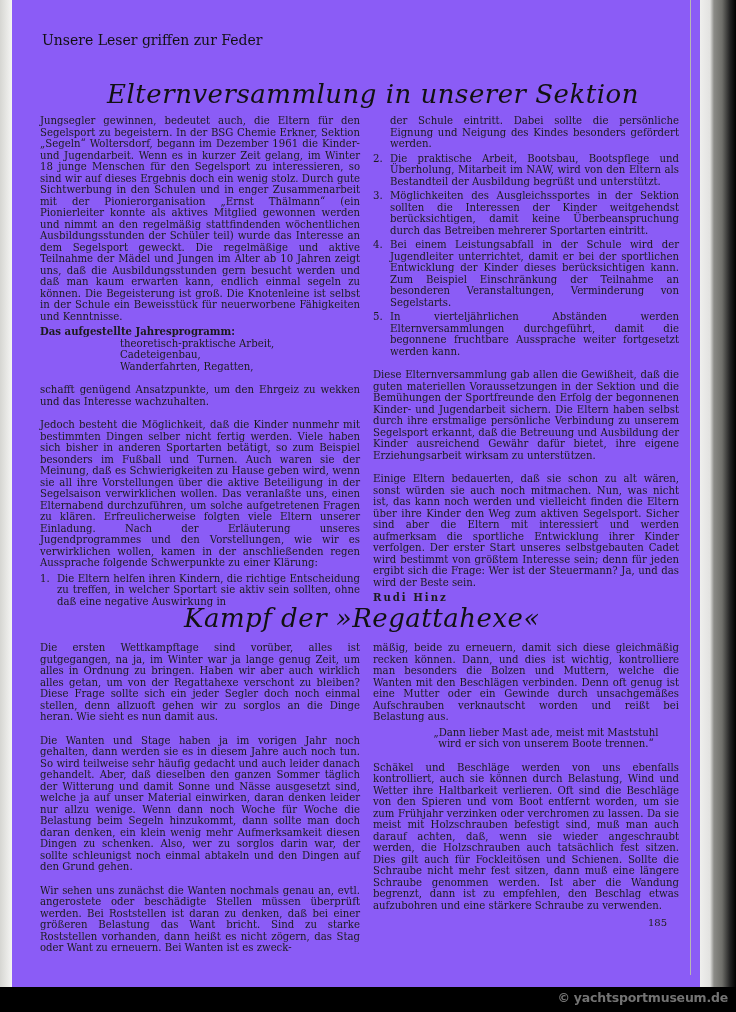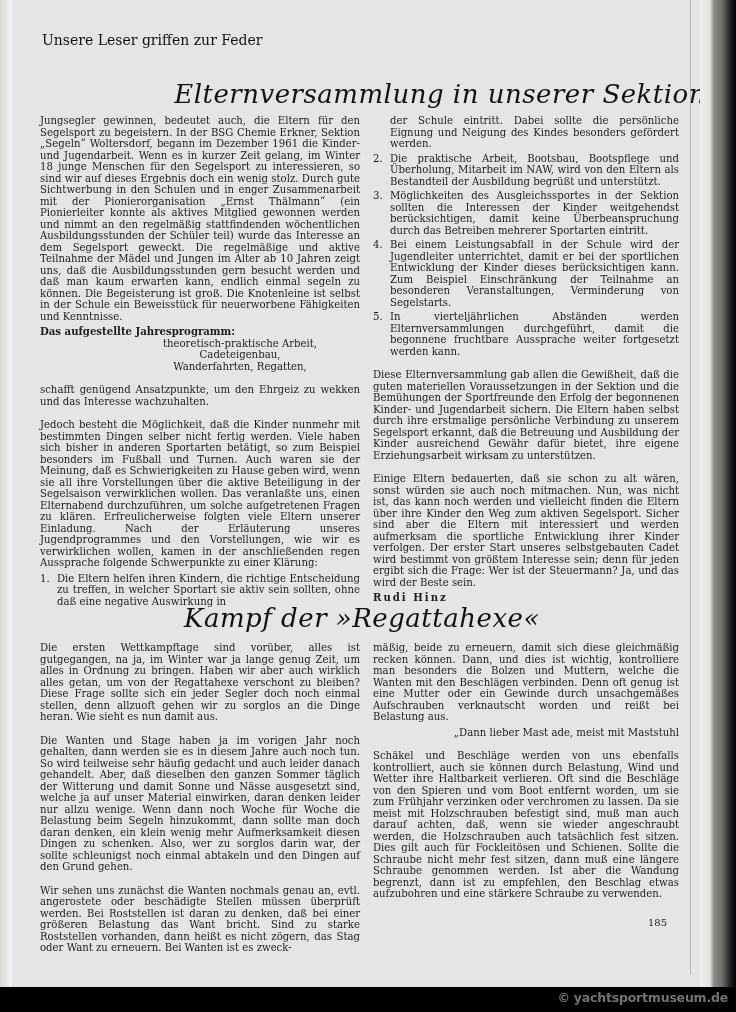--- a/index.html
+++ b/index.html
@@ -4,21 +4,21 @@
 <style>
   html, body { margin:0; padding:0; }
   body {
     width:736px; height:1012px; position:relative; overflow:hidden;
     background:#000;
     font-family:"DejaVu Serif", serif;
     color:#1a1a1a;
   }
   .page {
     position:absolute; left:0; top:0; width:706px; height:987px;
-    background:#e5e5e5;
+    background:#8b5cf6;
   }
   .page-edge-left {
     position:absolute; left:0; top:0; width:12px; height:987px;
     background:linear-gradient(to right,#d6d6d2,#f5f5f3);
   }
   .binding-shadow {
     position:absolute; left:700px; top:0; width:36px; height:990px;
     background:linear-gradient(to right,#efefed 0,#e2e2e0 10px,#8a8a86 14px,#6f6f6a 22px,#222 30px,#000 36px);
   }
   .binding-line {
@@ -30,43 +30,43 @@
   .watermark {
     position:absolute; right:8px; top:990px;
     font-family:"DejaVu Sans", sans-serif; font-weight:bold; font-size:12.5px;
     color:#737373; letter-spacing:-0.2px;
   }
   .kicker {
     position:absolute; left:42px; top:32px;
     font-size:14px; color:#111;
   }
   .headline {
-    position:absolute; left:0; width:706px; text-align:right;
+    position:absolute; left:0; width:706px; text-align:center;
     font-family:"DejaVu Serif", serif; font-style:italic; font-weight:normal;
     color:#111; letter-spacing:0.5px;
   }
   .headline-1 { top:62px; font-size:26px; padding-left:40px; box-sizing:border-box; }
   .headline-2 { top:586px; font-size:26px; left:60px; width:520px; text-align:left; padding-left:124px; box-sizing:border-box; }
   .col {
     position:absolute; font-size:10.15px; line-height:11.5px; text-align:justify;
     color:#1c1c1c;
   }
   .col p { margin:12px 0 4px 0; }
   .col1 { left:40px; top:103px; width:320px; }
   .col2 { left:373px; top:103px; width:306px; }
   .col3 { left:40px; top:630px; width:320px; }
   .col4 { left:373px; top:630px; width:306px; }
   .subhead { font-weight:bold; margin:2px 0 0 0 !important; }
   .program { margin:0 0 4px 0; padding-left:80px; }
-  .program div { text-align:center; }
+  .program div { text-align:left; }
   ol.nums { margin:0 0 4px 0; padding:0; list-style:none; }
   ol.nums li { position:relative; padding-left:17px; margin-bottom:3px; }
   ol.nums li .n { position:absolute; left:0; top:0; }
   .signature { text-align:left; font-weight:bold; letter-spacing:2px; margin-top:2px; }
-  .quote { padding-left:40px; text-align:right; margin:0 0 6px 0 !important; }
+  .quote { padding-left:40px; text-align:center; margin:0 0 6px 0 !important; }
   .page-number {
     position:absolute; left:648px; top:917px; font-size:10px; color:#222;
   }
 </style>
 </head>
 <body>
 
 <div class="page">
   <div class="page-edge-left"></div>
   <div class="binding-line"></div>
@@ -123,20 +123,21 @@
   <div class="col col3">
     <p>Die ersten Wettkampftage sind vorüber, alles ist gutgegangen, na ja, im Winter war ja lange genug Zeit, um alles in Ordnung zu bringen. Haben wir aber auch wirklich alles getan, um von der Regattahexe verschont zu bleiben? Diese Frage sollte sich ein jeder Segler doch noch einmal stellen, denn allzuoft gehen wir zu sorglos an die Dinge heran. Wie sieht es nun damit aus.</p>
     <p>Die Wanten und Stage haben ja im vorigen Jahr noch gehalten, dann werden sie es in diesem Jahre auch noch tun. So wird teilweise sehr häufig gedacht und auch leider danach gehandelt. Aber, daß dieselben den ganzen Sommer täglich der Witterung und damit Sonne und Nässe ausgesetzt sind, welche ja auf unser Material einwirken, daran denken leider nur allzu wenige. Wenn dann noch Woche für Woche die Belastung beim Segeln hinzukommt, dann sollte man doch daran denken, ein klein wenig mehr Aufmerksamkeit diesen Dingen zu schenken. Also, wer zu sorglos darin war, der sollte schleunigst noch einmal abtakeln und den Dingen auf den Grund gehen.</p>
     <p>Wir sehen uns zunächst die Wanten nochmals genau an, evtl. angerostete oder beschädigte Stellen müssen überprüft werden. Bei Roststellen ist daran zu denken, daß bei einer größeren Belastung das Want bricht. Sind zu starke Roststellen vorhanden, dann heißt es nicht zögern, das Stag oder Want zu erneuern. Bei Wanten ist es zweck-</p>
   </div>
 
   <div class="col col4">
     <p>mäßig, beide zu erneuern, damit sich diese gleichmäßig recken können. Dann, und dies ist wichtig, kontrolliere man besonders die Bolzen und Muttern, welche die Wanten mit den Beschlägen verbinden. Denn oft genug ist eine Mutter oder ein Gewinde durch unsachgemäßes Aufschrauben verknautscht worden und reißt bei Belastung aus.</p>
     <div class="quote">
       <div>„Dann lieber Mast ade, meist mit Maststuhl</div>
+      <div>wird er sich von unserem Boote trennen.“</div>
     </div>
     <p>Schäkel und Beschläge werden von uns ebenfalls kontrolliert, auch sie können durch Belastung, Wind und Wetter ihre Haltbarkeit verlieren. Oft sind die Beschläge von den Spieren und vom Boot entfernt worden, um sie zum Frühjahr verzinken oder verchromen zu lassen. Da sie meist mit Holzschrauben befestigt sind, muß man auch darauf achten, daß, wenn sie wieder angeschraubt werden, die Holzschrauben auch tatsächlich fest sitzen. Dies gilt auch für Fockleitösen und Schienen. Sollte die Schraube nicht mehr fest sitzen, dann muß eine längere Schraube genommen werden. Ist aber die Wandung begrenzt, dann ist zu empfehlen, den Beschlag etwas aufzubohren und eine stärkere Schraube zu verwenden.</p>
   </div>
 
   <div class="page-number">185</div>
 </div>
 
 <div class="binding-shadow"></div>
 <div class="bottom-bar"></div>
 <div class="watermark">© yachtsportmuseum.de</div>

